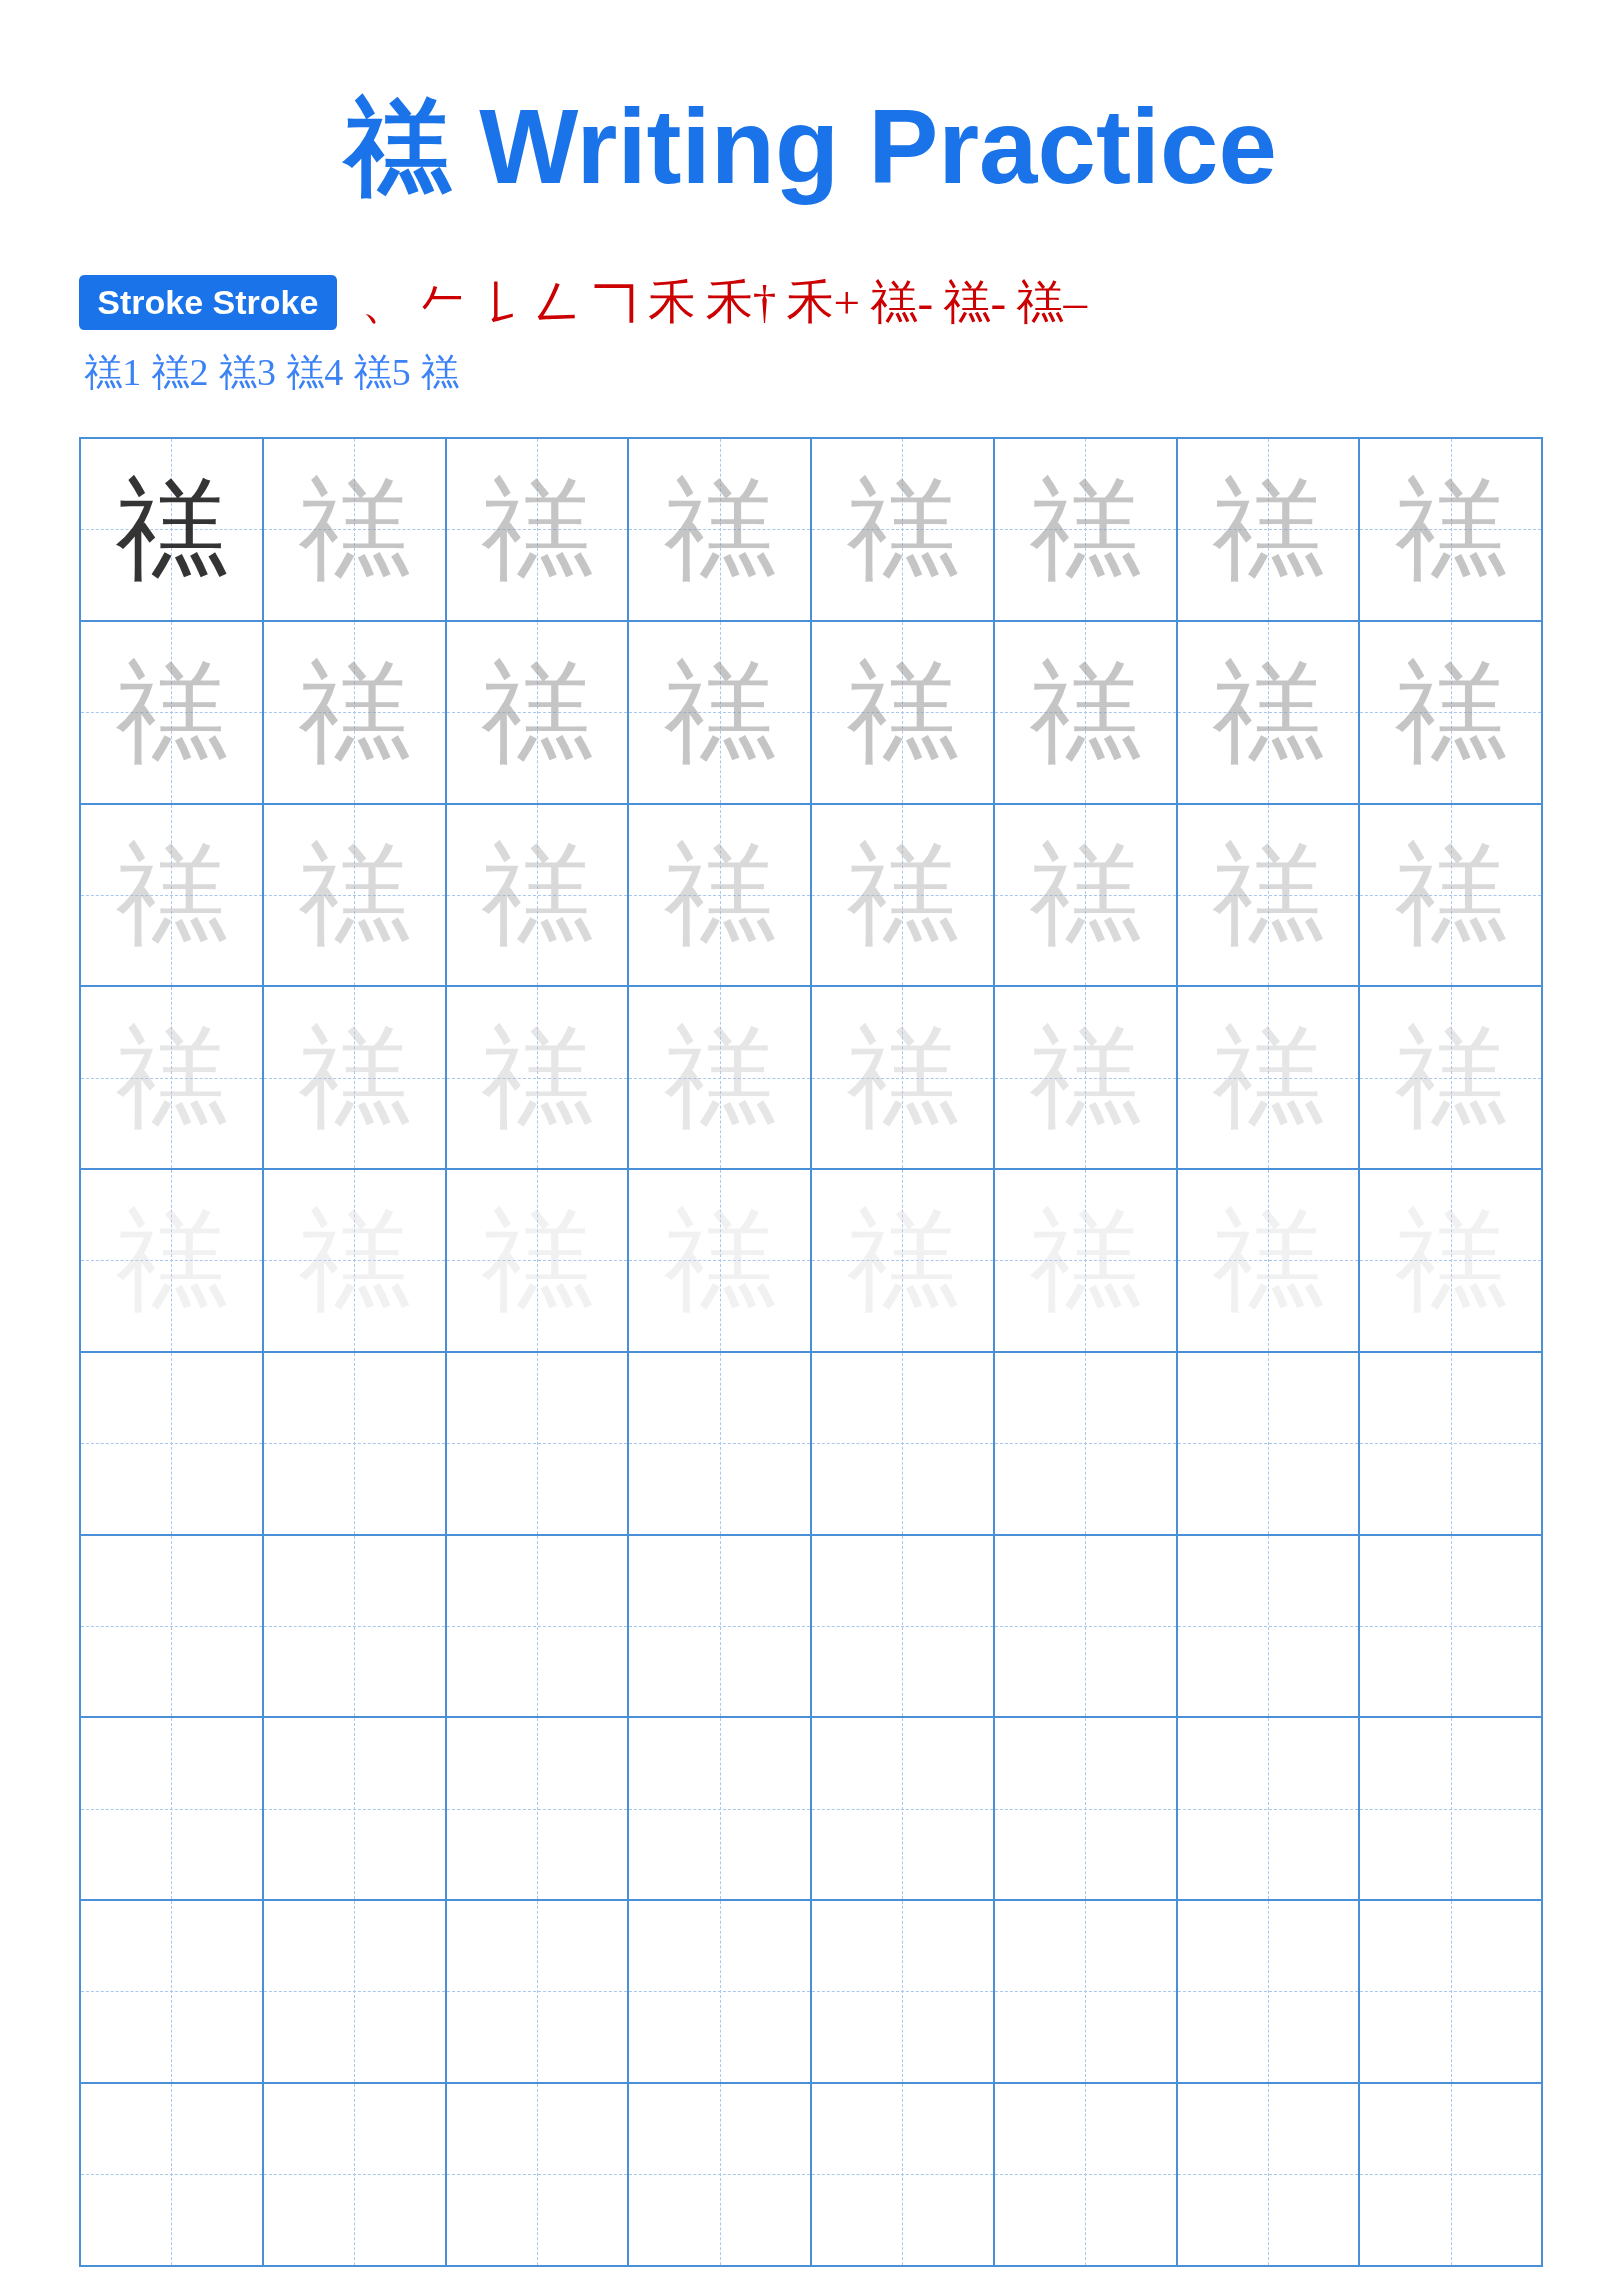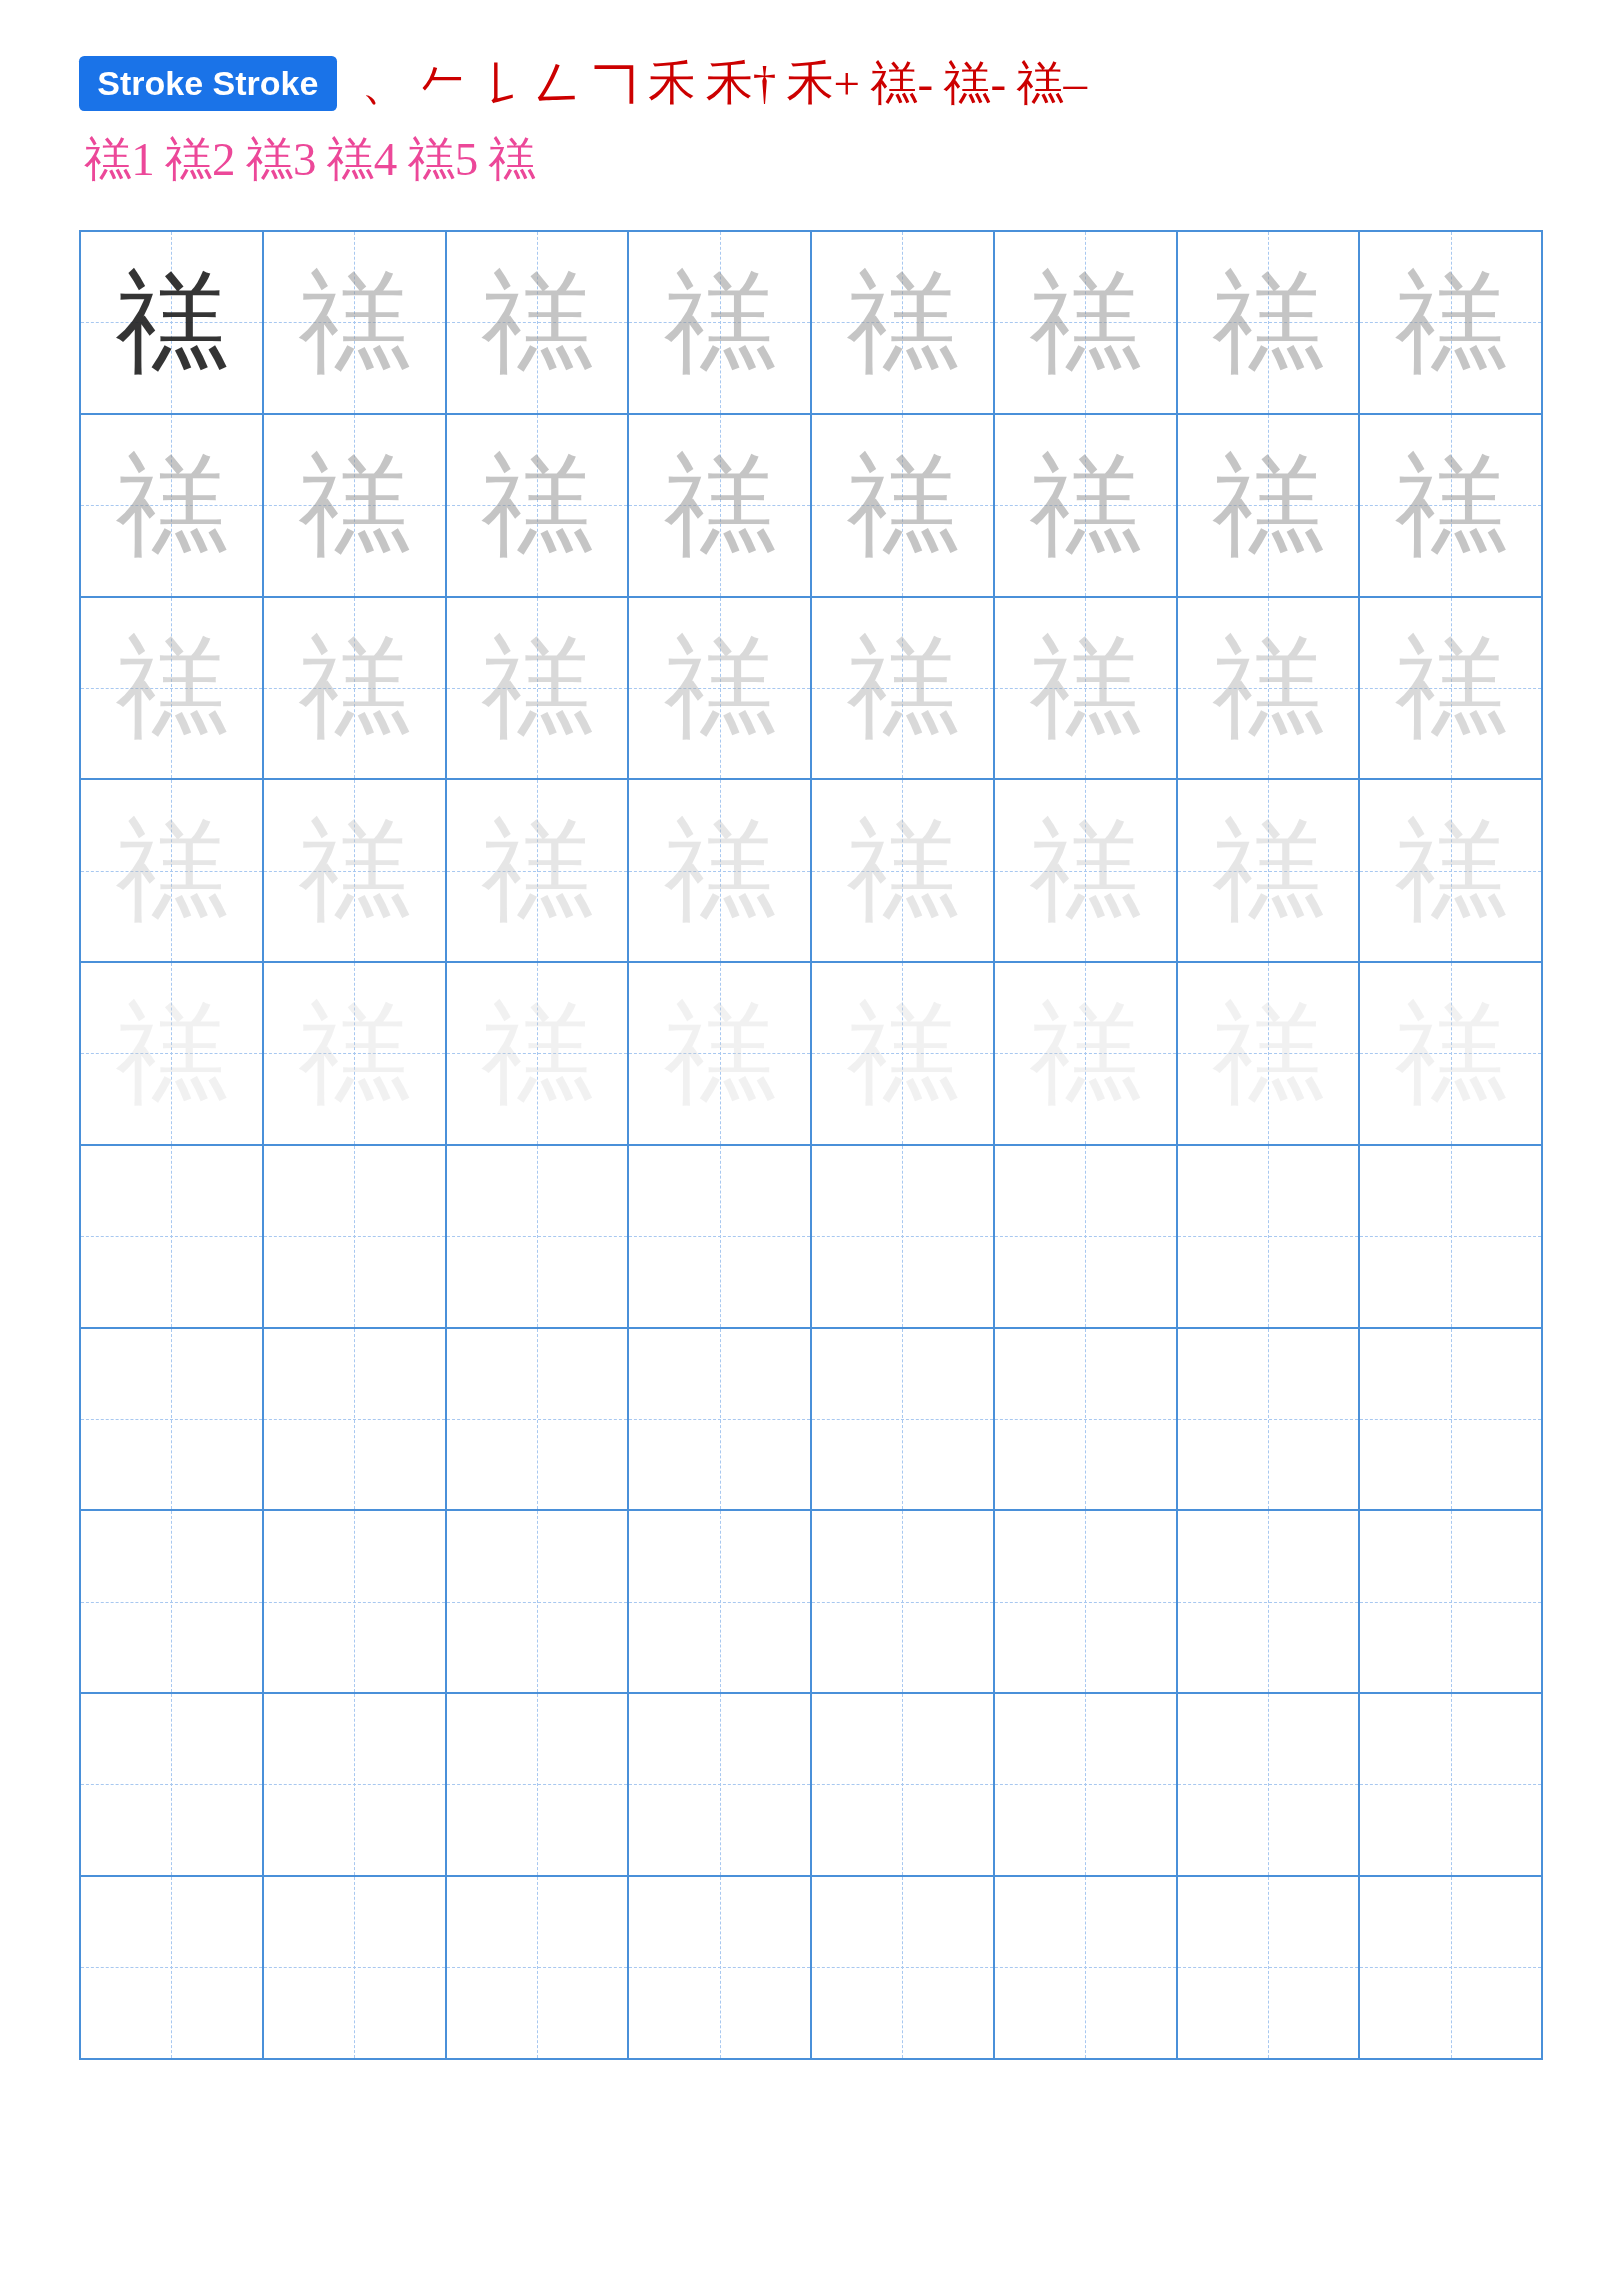--- a/index.html
+++ b/index.html
@@ -46,22 +46,22 @@
     }
 
     .stroke-char {
       font-size: 47px;
       color: #cc0000;
       margin: 0 5.2px;
       font-family: 'SimSun', 'STSong', serif;
     }
 
     .stroke-char-second-row {
-      font-size: 47px;
-      color: #ec4899;
+      font-size: 38px;
+      color: #3b82f6;
       margin: 0 5.2px;
       font-family: 'SimSun', 'STSong', serif;
     }
 
     .second-stroke-row {
       width: 100%;
       display: flex;
       flex-wrap: wrap;
       margin-bottom: 39px;
       padding-left: 0;
@@ -132,20 +132,23 @@
       flex-wrap: wrap;
       align-items: center;
       margin-bottom: 13px;
     }
   </style>
 </head>
 <body>
 
 <div class="page">
 
+  <div class="title">
+    <span class="char">禚</span><span> Writing Practice</span>
+  </div>
 
   <div class="stroke-order-row">
     <span class="stroke-order-badge">Stroke Stroke</span>
 
     <span class="stroke-char">、</span>
     <span class="stroke-char">𠂉</span>
     <span class="stroke-char">𠄌</span>
     <span class="stroke-char">𠃋</span>
     <span class="stroke-char">𠃍</span>
     <span class="stroke-char">禾</span>

